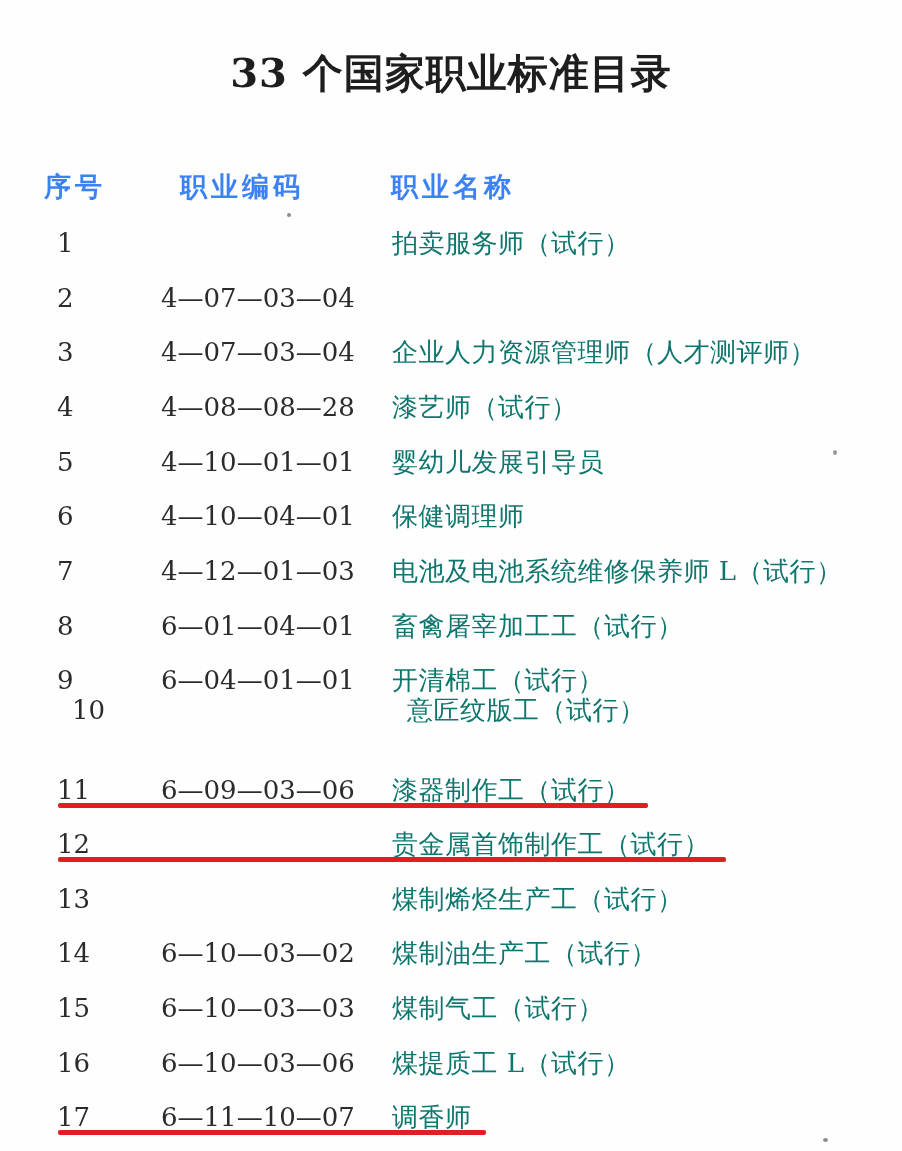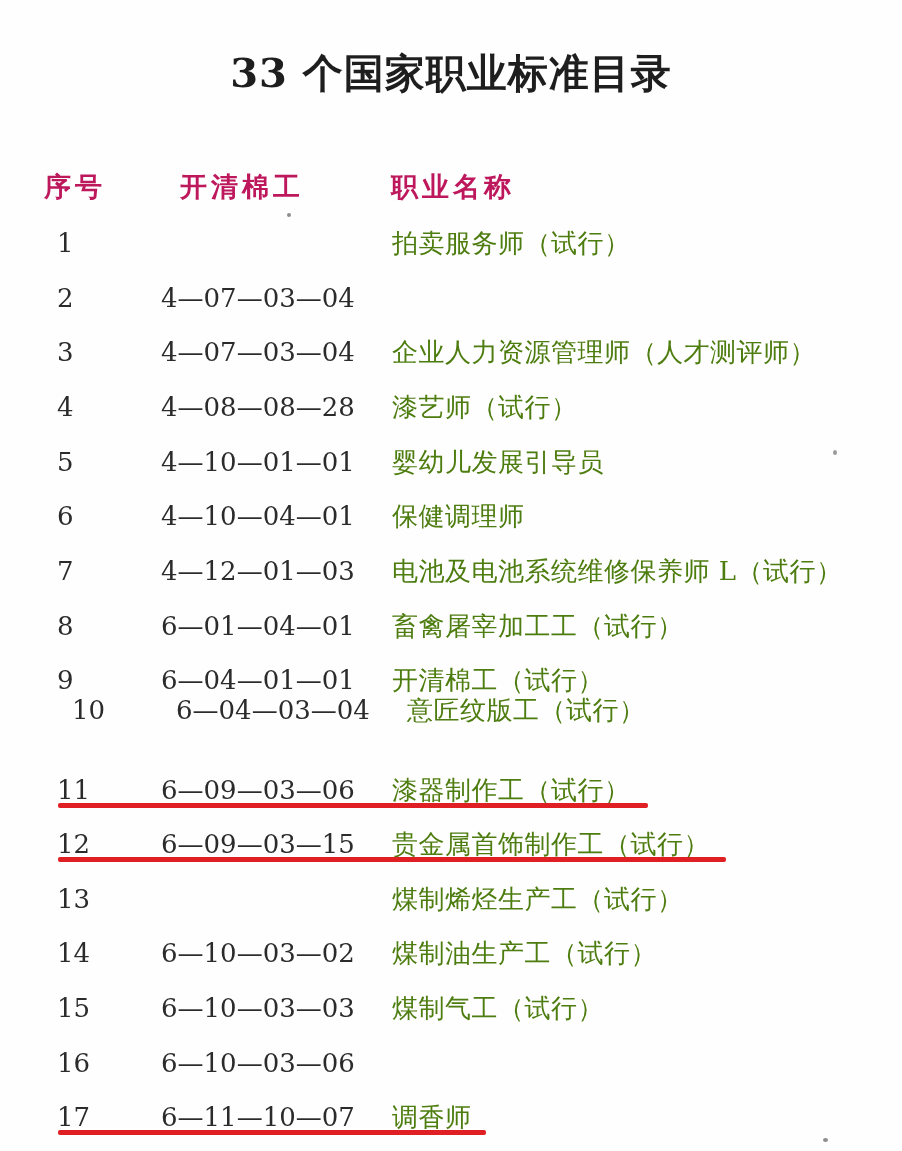--- a/index.html
+++ b/index.html
@@ -37,21 +37,21 @@
     height: 30px;
   }
   .th {
     position: absolute;
     top: 0;
     font-family: "DejaVu Sans", "Liberation Sans", sans-serif;
     font-size: 27px;
     font-weight: 700;
     letter-spacing: 4px;
     line-height: 30px;
-    color: #be185d;
+    color: #3b82f6;
     white-space: nowrap;
   }
   .th-serial { left: 44px; }
   .th-code   { left: 180px; }
   .th-name   { left: 391px; }
 
   .row {
     position: absolute;
     left: 0;
     width: 902px;
@@ -73,21 +73,21 @@
     left: 161px;
     font-family: "DejaVu Serif", "Liberation Serif", serif;
     font-size: 26px;
     letter-spacing: 0px;
   }
   .cell-name {
     left: 392px;
     font-family: "DejaVu Serif", "Liberation Serif", serif;
     font-size: 26px;
     letter-spacing: 0.5px;
-    color: #4d7c0f;
+    color: #0f766e;
   }
   .redline {
     position: absolute;
     left: 58px;
     top: 28px;
     height: 5px;
     border-radius: 2px;
   }
   .speck {
     position: absolute;
@@ -100,21 +100,21 @@
 </style>
 </head>
 <body>
 
 <div class="page">
 
   <h1 class="doc-title">33 个国家职业标准目录</h1>
 
   <div class="thead">
     <span class="th th-serial">序号</span>
-    <span class="th th-code">开清棉工</span>
+    <span class="th th-code">职业编码</span>
     <span class="th th-name">职业名称</span>
   </div>
 
   <div id="rows">
       <div class="row" style="top: 228px;">
         <span class="cell cell-serial">1</span>
         <span class="cell cell-name">拍卖服务师（试行）</span>
       </div>
       <div class="row" style="top: 282.65px;">
         <span class="cell cell-serial">2</span>
@@ -150,52 +150,51 @@
         <span class="cell cell-code">6—01—04—01</span>
         <span class="cell cell-name">畜禽屠宰加工工（试行）</span>
       </div>
       <div class="row" style="top: 665.2px;">
         <span class="cell cell-serial">9</span>
         <span class="cell cell-code">6—04—01—01</span>
         <span class="cell cell-name">开清棉工（试行）</span>
       </div>
       <div class="row" style="top: 695px; margin-left: 15px;">
         <span class="cell cell-serial">10</span>
-        <span class="cell cell-code">6—04—03—04</span>
         <span class="cell cell-name">意匠纹版工（试行）</span>
       </div>
       <div class="row" style="top: 774.5px;">
         <span class="cell cell-serial">11</span>
         <span class="cell cell-code">6—09—03—06</span>
         <span class="cell cell-name">漆器制作工（试行）</span>
         <div class="redline" style="width: 590px; background: rgb(224, 31, 36);"></div>
       </div>
       <div class="row" style="top: 829.15px;">
         <span class="cell cell-serial">12</span>
-        <span class="cell cell-code">6—09—03—15</span>
         <span class="cell cell-name">贵金属首饰制作工（试行）</span>
         <div class="redline" style="width: 668px; background: rgb(224, 31, 36);"></div>
       </div>
       <div class="row" style="top: 883.8px;">
         <span class="cell cell-serial">13</span>
         <span class="cell cell-name">煤制烯烃生产工（试行）</span>
       </div>
       <div class="row" style="top: 938.45px;">
         <span class="cell cell-serial">14</span>
         <span class="cell cell-code">6—10—03—02</span>
         <span class="cell cell-name">煤制油生产工（试行）</span>
       </div>
       <div class="row" style="top: 993.1px;">
         <span class="cell cell-serial">15</span>
         <span class="cell cell-code">6—10—03—03</span>
         <span class="cell cell-name">煤制气工（试行）</span>
       </div>
       <div class="row" style="top: 1047.75px;">
         <span class="cell cell-serial">16</span>
         <span class="cell cell-code">6—10—03—06</span>
+        <span class="cell cell-name">煤提质工 L（试行）</span>
       </div>
       <div class="row" style="top: 1102.4px;">
         <span class="cell cell-serial">17</span>
         <span class="cell cell-code">6—11—10—07</span>
         <span class="cell cell-name">调香师</span>
         <div class="redline" style="width: 428px; background: rgb(224, 31, 36);"></div>
       </div>
     </div>
 
   <div class="speck speck-1"></div>

